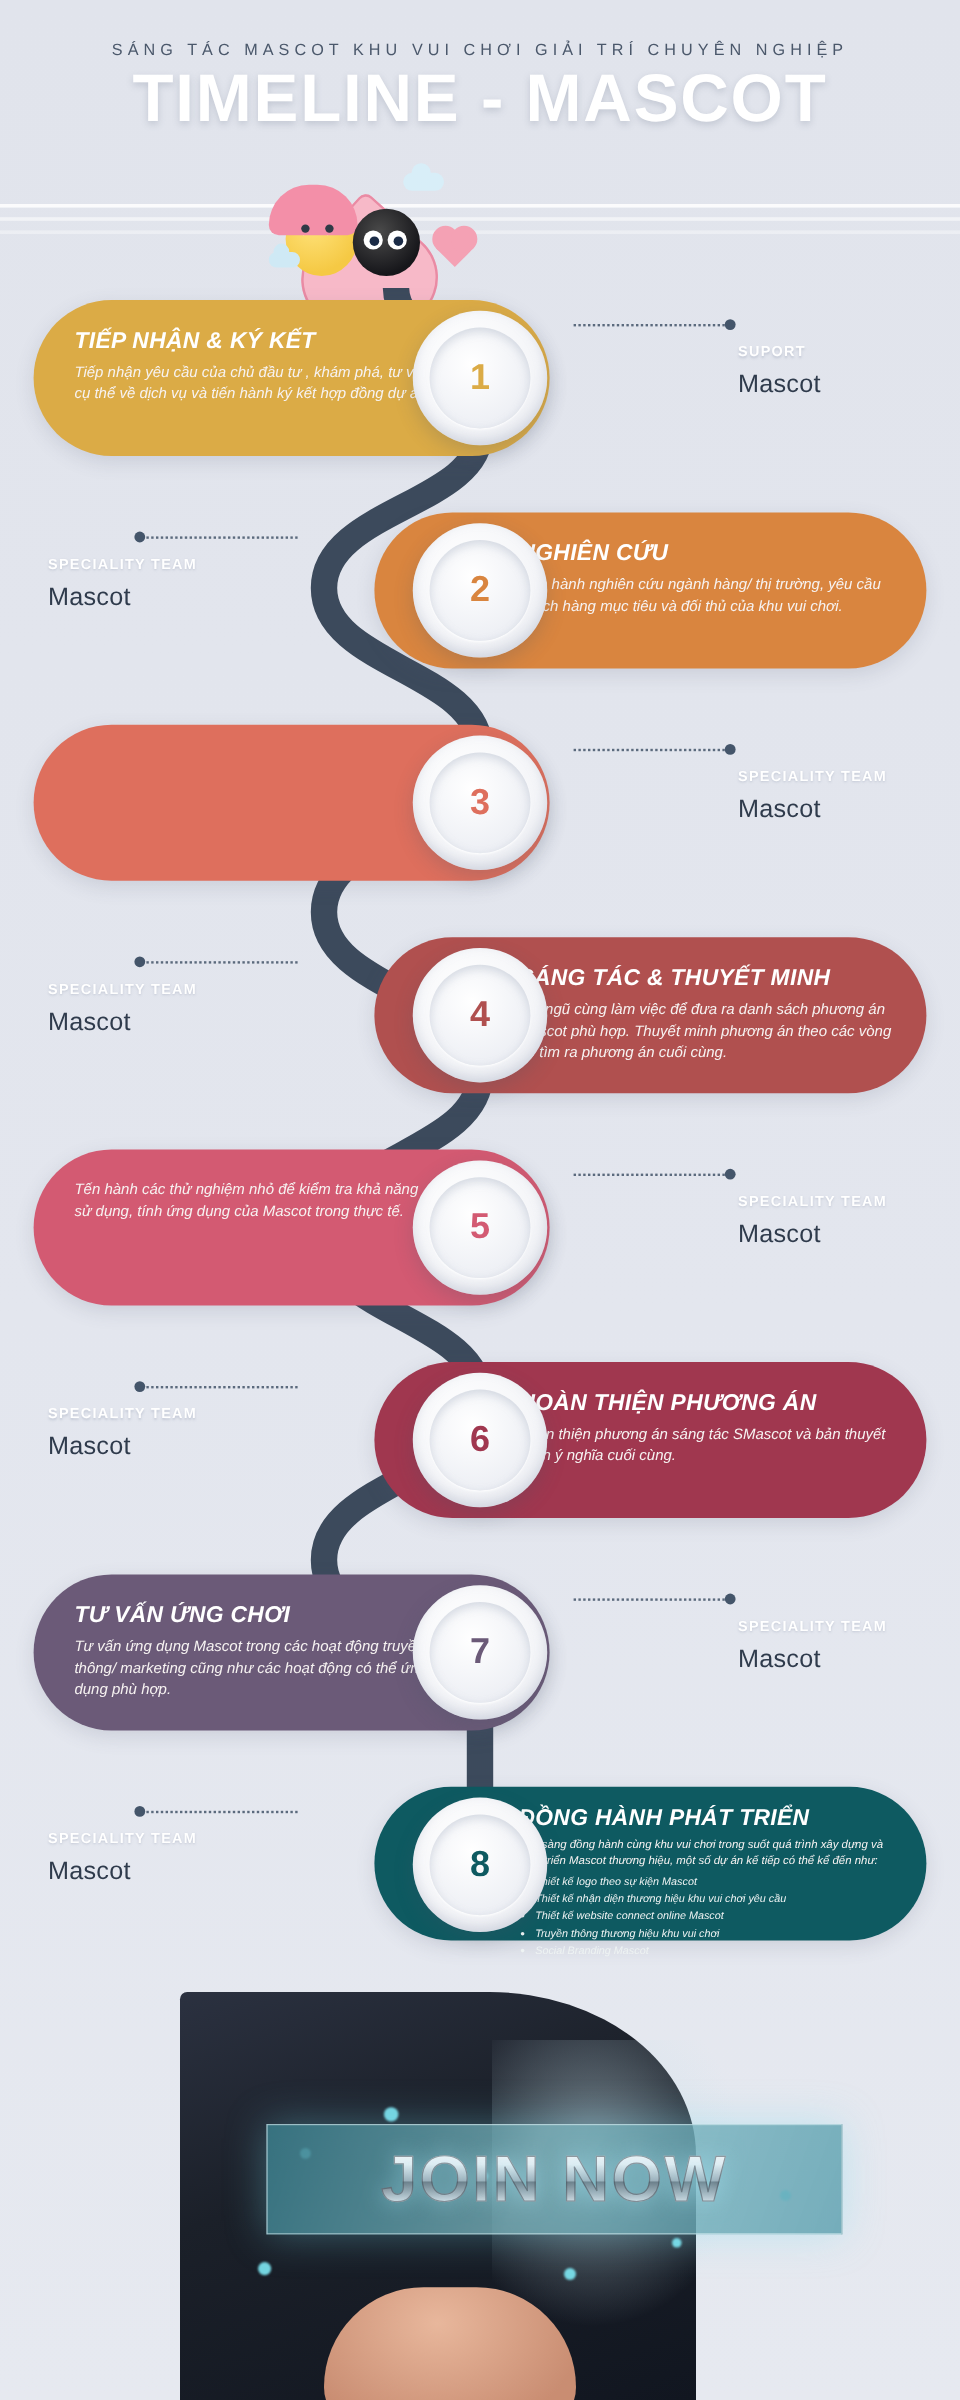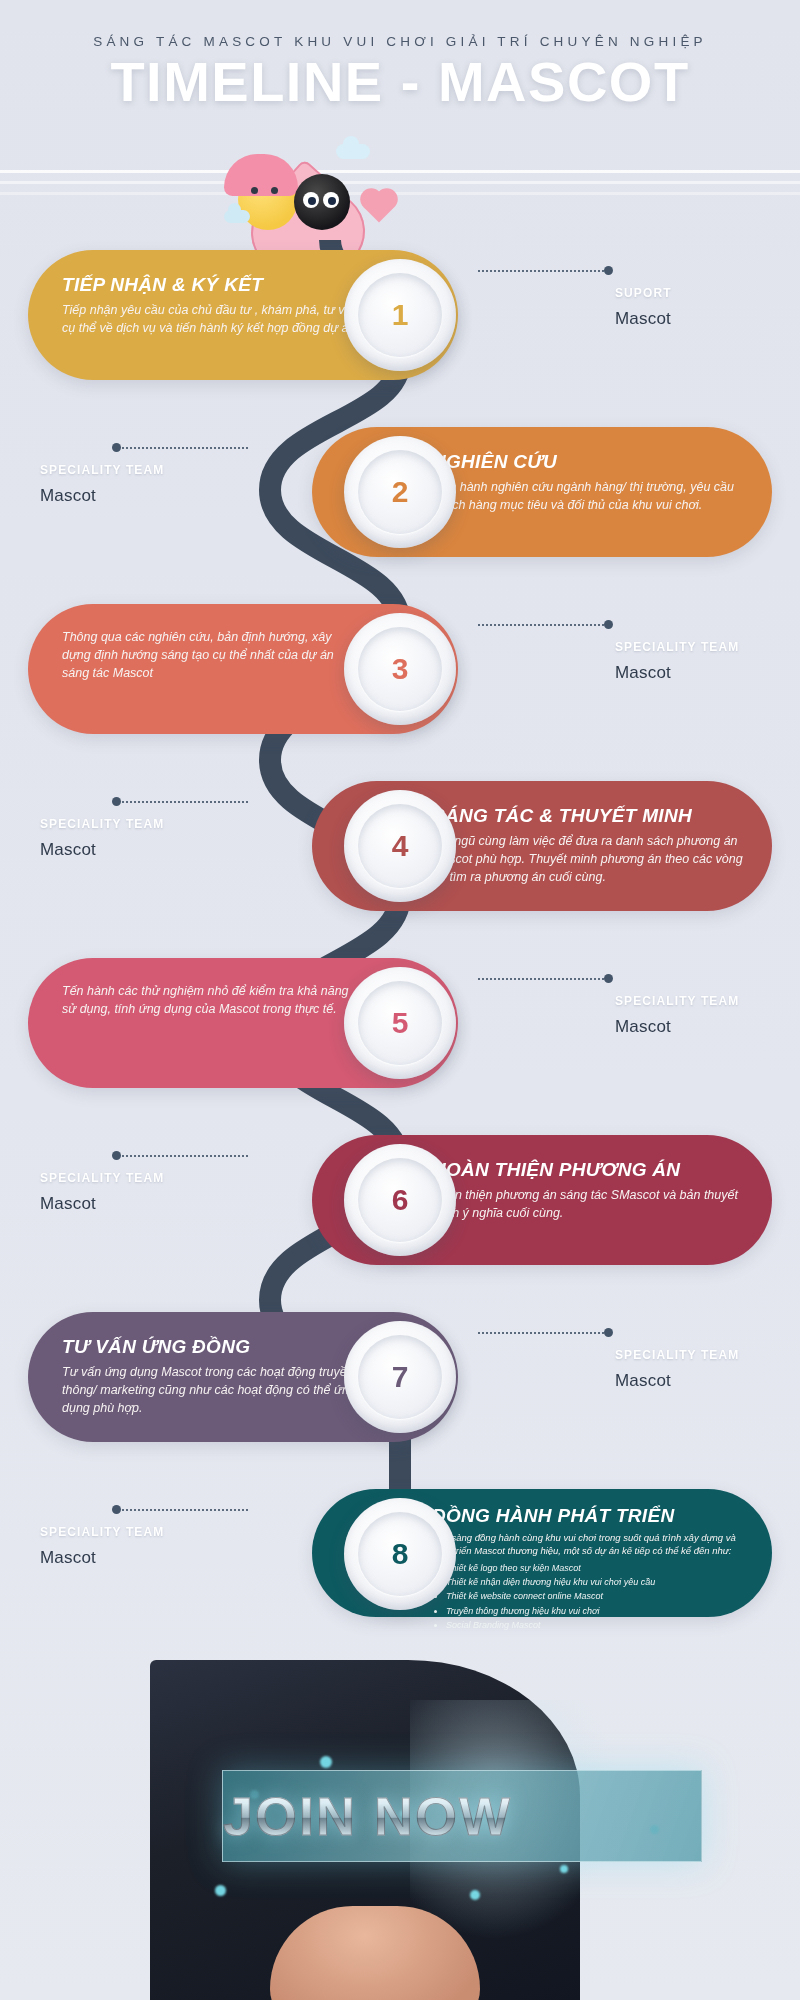--- a/index.html
+++ b/index.html
@@ -145,21 +145,21 @@
   }
   .knob .num { font-size: 30px; font-weight: 800; }
 
   
   .caption { position: absolute; z-index: 4; }
   .caption .cap-top {
     font-size: 12px; font-weight: 800; letter-spacing: 1.1px; color: #ffffff;
     text-shadow: 0 1px 2px rgba(150,160,180,.45);
   }
   .caption .cap-bot {
-    font-size: 17px; color: #2f3b4c; margin-top: 9px; letter-spacing: .2px;
+    font-size: 21px; color: #2f3b4c; margin-top: 9px; letter-spacing: .2px;
   }
   .dotline {
     position: absolute; height: 2px; top: 20px;
     border-top: 2px dotted #5b6a7d;
   }
   .dot {
     position: absolute; width: 9px; height: 9px; border-radius: 50%;
     background: #44556a; top: 16px;
   }
 
@@ -180,21 +180,21 @@
   .hand {
     position:absolute; left: 270px; top: 246px; width: 210px; height: 120px;
     background: radial-gradient(ellipse at 45% 25%, #e8b79c, #c98d72 75%);
     border-radius: 90px 90px 40px 40px;
   }
   .glow-spark { position:absolute; border-radius:50%; background:#7fe9f5; filter: blur(1px); opacity:.9;}
   .joinpanel {
     position: absolute; left: 222px; top: 110px; width: 480px; height: 92px;
     background: linear-gradient(110deg, rgba(58,124,138,.88) 0%, rgba(126,186,196,.75) 45%, rgba(92,160,175,.82) 100%);
     border: 1px solid rgba(230,245,250,.55);
-    display:flex; align-items:center; justify-content:flex-start;
+    display:flex; align-items:center; justify-content:center;
     box-shadow: 0 0 34px rgba(120,220,240,.35);
   }
   .joinpanel .jn {
     font-size: 54px; font-weight: 800; letter-spacing: 2px;
     background: linear-gradient(180deg,#ffffff 0%,#e9edf1 30%,#9aa3ad 52%,#5d656f 54%,#c9d1d8 78%,#ffffff 100%);
     -webkit-background-clip: text; background-clip: text; color: transparent;
     -webkit-text-stroke: 1px rgba(70,80,90,.55);
     text-shadow: 0 0 18px rgba(170,235,250,.55);
   }
 </style>
@@ -275,21 +275,20 @@
         <div class="dotline" style="left: 118px; width: 130px;"></div>
         <div class="dot" style="left: 112px;"></div>
         <div class="caption" style="top: 36px; left: 40px;">
           <div class="cap-top">SPECIALITY TEAM</div>
           <div class="cap-bot">Mascot</div>
         </div>
       </div>
       <div class="step" style="top: 604px;">
         <div class="pill left" style="background: rgb(222, 111, 93);">
           <div class="pill-text">
-            <div class="step-desc">Thông qua các nghiên cứu, bản định hướng, xây dựng định hướng sáng tạo cụ thể nhất của dự án sáng tác Mascot</div>
           </div>
         </div>
         <div class="knob" style="top: 9px; left: 344px;">
           <div class="inner">
             <span class="num" style="color: rgb(222, 111, 93);">3</span>
           </div>
         </div>
         <div class="dotline" style="left: 478px; width: 130px;"></div>
         <div class="dot" style="left: 604px;"></div>
         <div class="caption" style="top: 36px; left: 615px;">
@@ -349,21 +348,21 @@
         <div class="dotline" style="left: 118px; width: 130px;"></div>
         <div class="dot" style="left: 112px;"></div>
         <div class="caption" style="top: 36px; left: 40px;">
           <div class="cap-top">SPECIALITY TEAM</div>
           <div class="cap-bot">Mascot</div>
         </div>
       </div>
       <div class="step" style="top: 1312px;">
         <div class="pill left" style="background: rgb(107, 90, 120);">
           <div class="pill-text">
-            <div class="step-title">TƯ VẤN ỨNG ĐỒNG</div>
+            <div class="step-title">TƯ VẤN ỨNG CHƠI</div>
             <div class="step-desc">Tư vấn ứng dụng Mascot trong các hoạt động truyền thông/ marketing cũng như các hoạt động có thể ứng dụng phù hợp.</div>
           </div>
         </div>
         <div class="knob" style="top: 9px; left: 344px;">
           <div class="inner">
             <span class="num" style="color: rgb(107, 90, 120);">7</span>
           </div>
         </div>
         <div class="dotline" style="left: 478px; width: 130px;"></div>
         <div class="dot" style="left: 604px;"></div>

